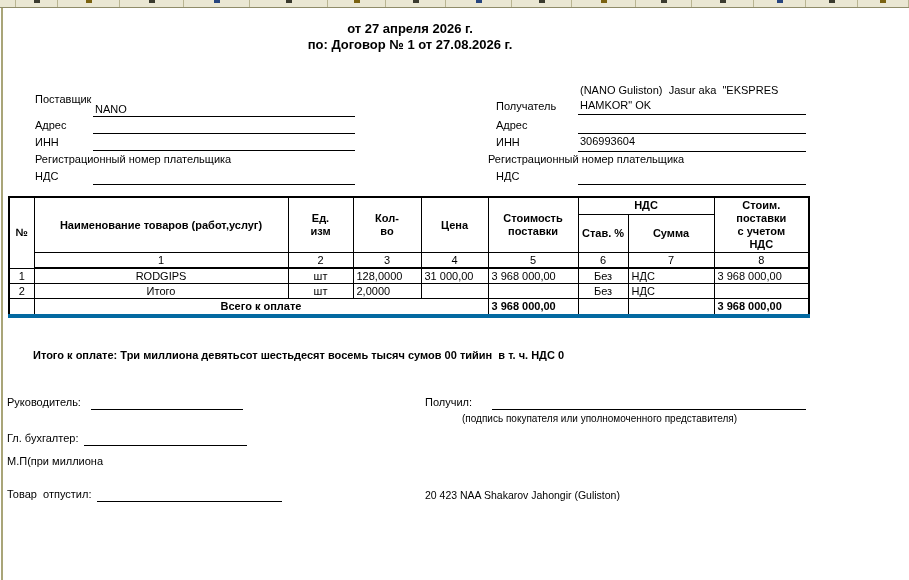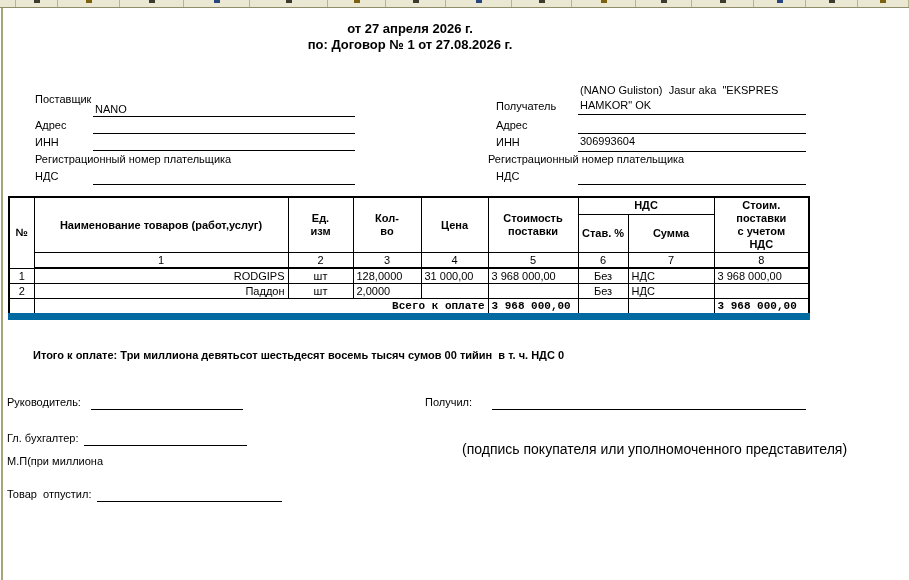--- a/index.html
+++ b/index.html
@@ -16,21 +16,21 @@
   .tcell { position:relative; height:100%; border-right:1px solid #b9b592; background:#eae7d3; }
   .tcell .dot { position:absolute; top:0; left:50%; margin-left:-3px; width:6px; height:3px; background:#3a3a2e; }
   .tcell.blue .dot { background:#27457e; }
   .tcell.gold .dot { background:#7a6210; }
   
   .page-edge { position:absolute; left:1px; top:8px; width:2px; height:572px; background:#a9a578; }
 
   .abs { position:absolute; white-space:pre; }
   .lbl { font-size:11px; }
   .val { font-size:11px; }
-  .note { font-size:14px;margin-top:28px; }
+  .note { font-size:10px; }
   .b { font-weight:bold; }
   .uline { position:absolute; height:0; border-bottom:1px solid #000; }
 
   .title-block { position:absolute; left:0; top:21px; width:820px; text-align:center; }
   .title-block div { font-size:13px; font-weight:bold; line-height:16px; }
 
   table.inv {
     position:absolute; left:8px; top:196px; width:800px;
     border-collapse:collapse; table-layout:fixed;
     font-size:11px;
@@ -38,24 +38,24 @@
   table.inv th, table.inv td { border:1px solid #000; overflow:hidden; }
   table.inv { border:2px solid #000; }
   table.inv th {
     font-weight:bold; text-align:center; vertical-align:middle;
     white-space:pre-line; line-height:13px; padding:1px 2px;
   }
   table.inv td { padding:0 3px; height:15px; line-height:14px; vertical-align:middle; }
   tr.rowA th { height:17px; }
   tr.rowB th { height:38px; }
   tr.nums td { height:14px; text-align:center; border-bottom:2px solid #000; }
-  td.al { text-align:right; }
+  td.al { text-align:center; }
   td.ar { text-align:left; }
   td.ac { text-align:center; }
-  tr.total td { height:17px; border-bottom:7px solid #0369a1; font-weight:bold;font-family:Liberation Mono, monospace; }
+  tr.total td { height:17px; border-bottom:4px solid #0369a1; font-weight:bold; }
 </style>
 </head>
 <body>
 
 <div class="page">
 
   <div class="toolbar">
     <div class="tcell" style="width:16px"></div>
     <div class="tcell" style="width:42px">
         <i class="dot"></i>
@@ -184,21 +184,21 @@
       <td class="ac">шт</td>
       <td class="ar">128,0000</td>
       <td class="ar">31 000,00</td>
       <td class="ar">3 968 000,00</td>
       <td class="ac">Без</td>
       <td class="ar">НДС</td>
       <td class="ar">3 968 000,00</td>
     </tr>
     <tr>
       <td class="ac">2</td>
-      <td class="al">Паддон</td>
+      <td class="al">Итого</td>
       <td class="ac">шт</td>
       <td class="ar">2,0000</td>
       <td class="ar"></td>
       <td class="ar"></td>
       <td class="ac">Без</td>
       <td class="ar">НДС</td>
       <td class="ar"></td>
     </tr>
     <tr class="total">
       <td></td>
@@ -221,14 +221,15 @@
   <span class="abs note" style="left:462px; top:413px">(подпись покупателя или уполномоченного представителя)</span>
 
   <span class="abs lbl" style="left:7px; top:432px">Гл. бухгалтер:</span>
   <div class="uline" style="left:84px; top:445px; width:163px"></div>
 
   <span class="abs lbl" style="left:7px; top:455px">М.П(при миллиона</span>
 
   <span class="abs lbl" style="left:7px; top:488px">Товар  отпустил:</span>
   <div class="uline" style="left:97px; top:501px; width:185px"></div>
 
+  <span class="abs" style="left:425px; top:489px; font-size:10.5px">20 423 NAA Shakarov Jahongir (Guliston)</span>
 
 </div>
 
 </body></html>

